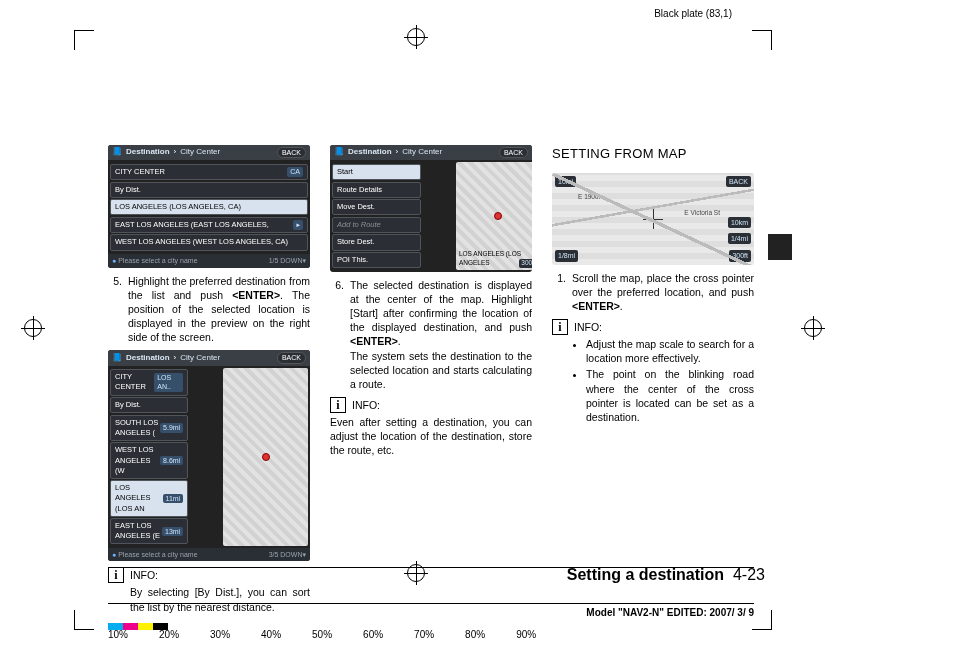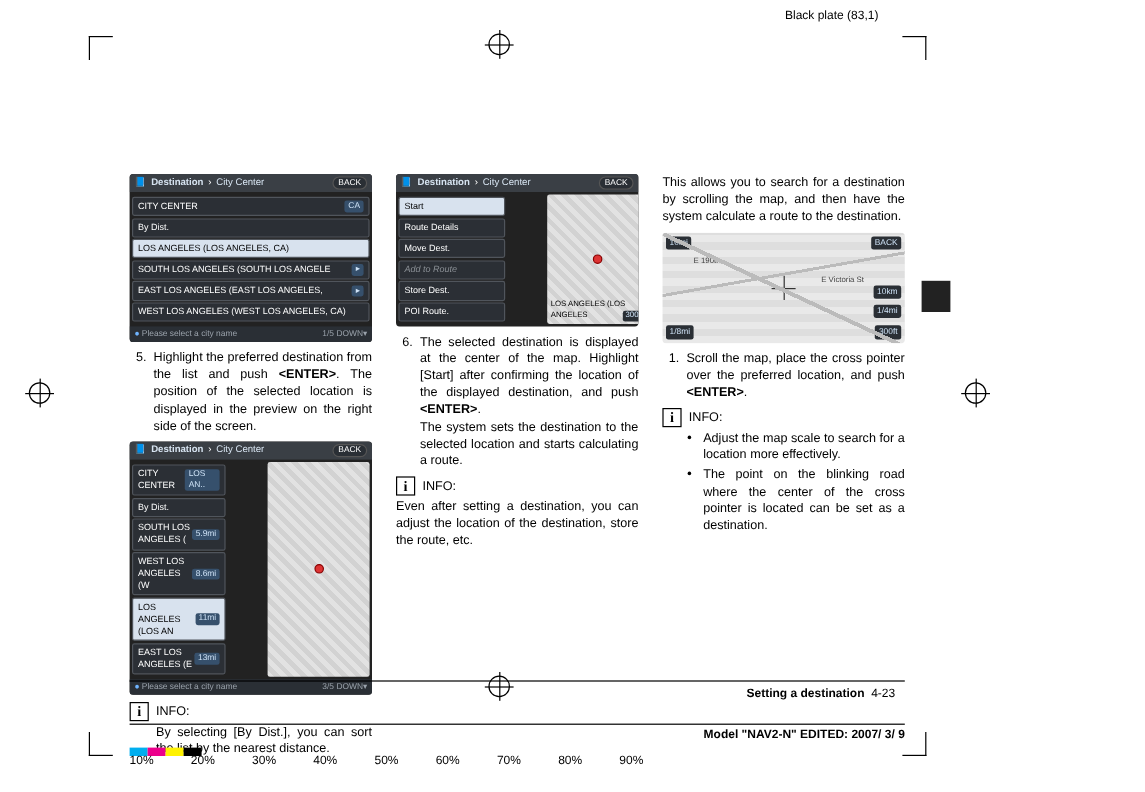--- a/index.html
+++ b/index.html
@@ -69,21 +69,21 @@
   .map-shot .cross::before { content:""; position:absolute; left:0; right:0; top:50%; border-top:1px solid #333; }
   .map-shot .cross::after  { content:""; position:absolute; top:0; bottom:0; left:50%; border-left:1px solid #333; }
   .map-shot .chip { position:absolute; font-size:7px; background:#2a2f35; color:#cfe3f7; padding:1px 3px; border-radius:2px; }
   .map-shot .chip.tl { top:3px; left:3px; }
   .map-shot .chip.tr { top:3px; right:3px; }
   .map-shot .chip.bl { bottom:3px; left:3px; }
   .map-shot .street { position:absolute; font-size:6.5px; color:#444; }
 
   
   .page-foot-line { position:absolute; left:108px; right:78px; bottom:92px; border-top:1px solid #000; }
-  .page-foot-text { position:absolute; right:86px; bottom:76px; font-size:10px; }
+  .page-foot-text { position:absolute; right:67px; bottom:76px; font-size:16px; }
   .page-foot-text b { font-weight:bold; }
   .model-line { position:absolute; left:108px; right:78px; bottom:56px; border-top:1.5px solid #000; }
   .model-text { position:absolute; right:78px; bottom:42px; font-size:10px; font-weight:bold; }
 
   
   .pct-bar { position:absolute; left:108px; bottom:20px; display:flex; align-items:center; gap:31px; font-size:10px; }
   .swatch-row { position:absolute; left:108px; bottom:30px; width:60px; height:7px; display:flex; }
   .swatch-row span { flex:1; }
 </style>
 </head>
@@ -120,24 +120,20 @@
             <span>CITY CENTER</span>
             <span class="badge">CA</span>
           </div>
           <div class="row">
               <span>By Dist.</span>
             </div>
           <div class="row sel">
               <span>LOS ANGELES (LOS ANGELES, CA)</span>
             </div>
           <div class="row">
-              <span>SOUTH LOS ANGELES (SOUTH LOS ANGELE</span>
-              <span class="badge">▸</span>
-            </div>
-          <div class="row">
               <span>EAST LOS ANGELES (EAST LOS ANGELES,</span>
               <span class="badge">▸</span>
             </div>
           <div class="row">
               <span>WEST LOS ANGELES (WEST LOS ANGELES, CA)</span>
             </div>
         </div>
         <div class="foot">
           <span class="hint">Please select a city name</span>
           <span><span>1/5</span> <span>DOWN</span>▾</span>
@@ -223,21 +219,21 @@
             <div class="row">
                 <span>Move Dest.</span>
               </div>
             <div class="row muted">
                 <span>Add to Route</span>
               </div>
             <div class="row">
                 <span>Store Dest.</span>
               </div>
             <div class="row">
-                <span>POI Route.</span>
+                <span>POI This.</span>
               </div>
           </div>
           <div class="preview">
             <span class="pin"></span>
             <span style="position:absolute;bottom:2px;right:3px;font-size:6.5px;background:#2a2f35;color:#cfe3f7;padding:0 2px;border-radius:2px">300ft</span>
             <span style="position:absolute;bottom:2px;left:3px;font-size:6.5px;color:#222text-shadow:0 0 2px #fff">LOS ANGELES (LOS ANGELES</span>
           </div>
         </div>
       </div>
 
@@ -247,21 +243,21 @@
       </div>
 
       <div class="info-row">
         <span class="info-icon">i</span>
         <span class="info-label">INFO:</span>
       </div>
       <div class="just">Even after setting a destination, you can adjust the location of the destination, store the route, etc.</div>
     </div>
 
     <div class="col">
-      <div class="just">This allows you to search for a destination by scrolling the map, and then have the system calculate a route to the destination.</div>
+      <h3 class="section">SETTING FROM MAP</h3>
       <div style="height:6px"></div>
 
       <div class="map-shot">
         <span class="chip tl">10mi</span>
         <span class="chip tr">BACK</span>
         <span class="chip bl">1/8mi</span>
         <span class="chip" style="bottom:3px;right:3px">300ft</span>
         <span class="chip" style="top:44px;right:3px">10km</span>
         <span class="chip" style="top:60px;right:3px">1/4mi</span>
         <span class="street" style="top:36px;right:34px">E Victoria St</span>

